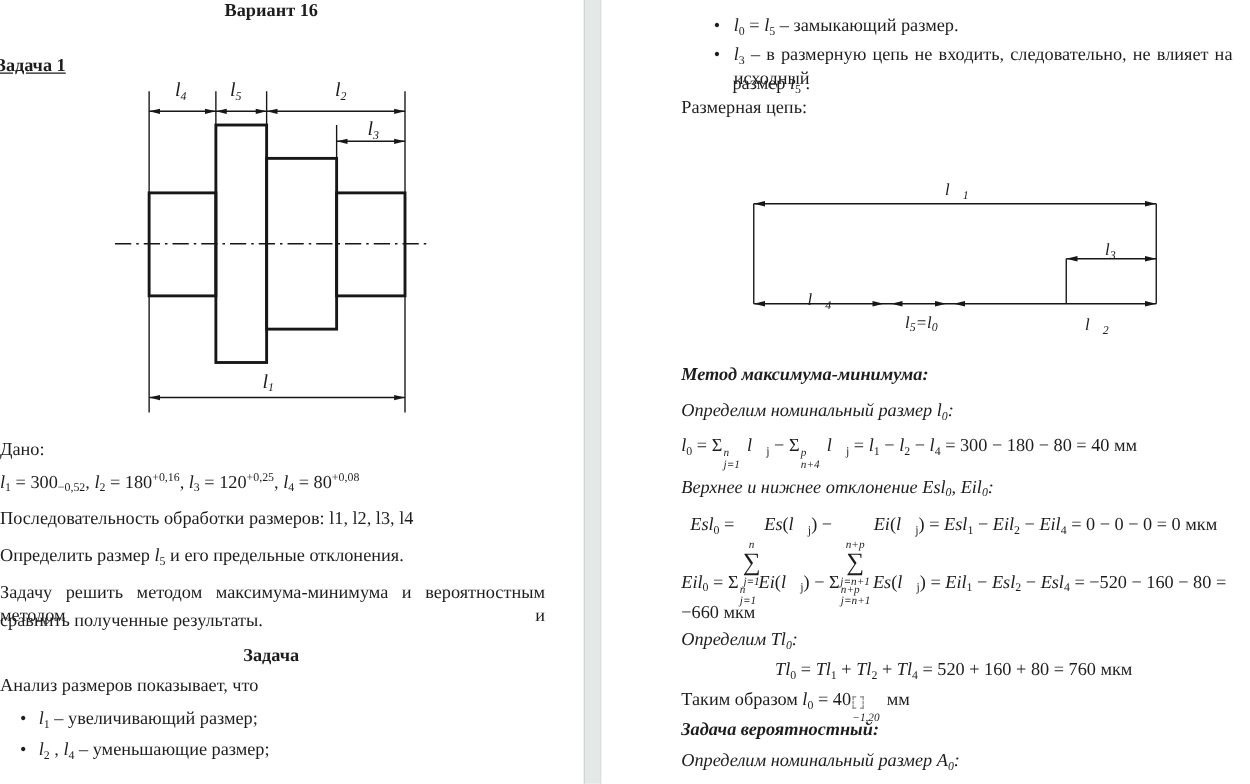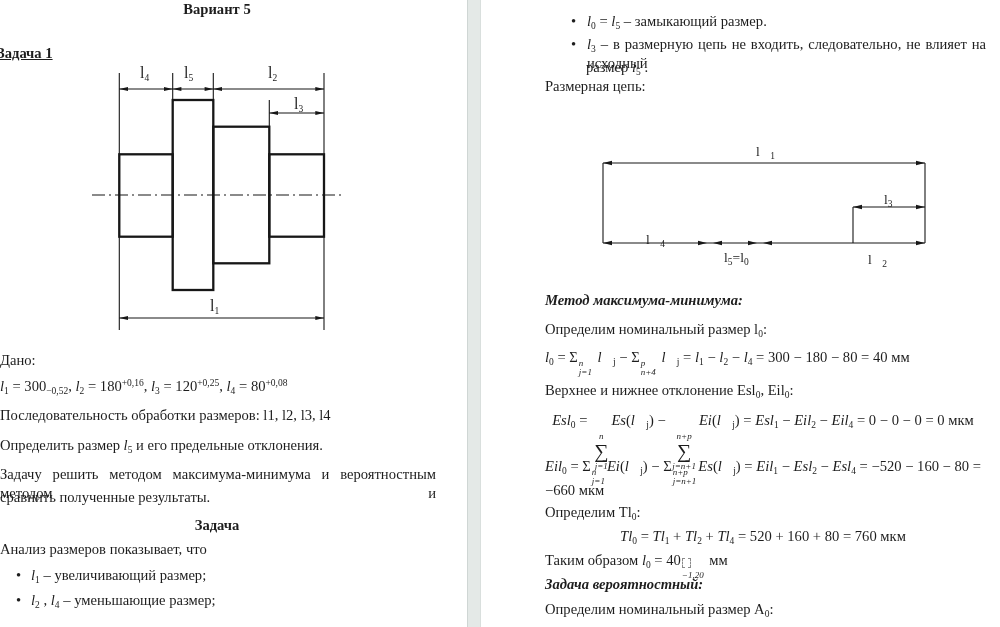--- a/index.html
+++ b/index.html
@@ -4,21 +4,21 @@
 <style>
   html,body{margin:0;padding:0}
   body{
     position:relative;width:1000px;height:627px;overflow:hidden;background:#ffffff;
     font-family:"Liberation Serif","DejaVu Serif",serif;color:#1d1d1d;
   }
   .gap{position:absolute;left:467px;top:0;width:12px;height:627px;background:#e4e9e7;
        border-left:1px solid #cfd6d4;border-right:1px solid #d9dfdd}
   .ln{position:absolute;font-size:14.6px;line-height:19px;white-space:nowrap}
   .b{font-weight:bold}
-  .i{}
+  .i{font-style:italic}
   .bi{font-weight:bold;font-style:italic}
   .u{text-decoration:underline}
   .ctr{text-align:center}
   .jst{white-space:normal;text-align:justify;text-align-last:justify}
   sub,sup{font-size:9.5px;line-height:0}
   sub{vertical-align:-3px}
   sup{vertical-align:5px}
   .stk{display:inline-flex;flex-direction:column;align-items:flex-start;font-size:9px;
        font-style:italic;line-height:9px;vertical-align:-4px;margin:0 2px 0 1px}
   .bsum{display:inline-flex;flex-direction:column;align-items:center;vertical-align:-14px;
@@ -30,21 +30,21 @@
   .clabel{font-size:13.5px}
   svg{position:absolute}
   .thin{stroke:#171717;stroke-width:1.1;fill:none}
   .thick{stroke:#171717;stroke-width:2.3;fill:none}
   .ah{fill:#171717;stroke:none}
   .bullet{width:10px}
 </style>
 </head>
 <body>
 
-<div class="ln b ctr" style="left:0;top:10;width:434px">Вариант 5</div>
+<div class="ln b ctr" style="left:0;top:10;width:434px">Вариант 16</div>
 <div class="ln b u" style="left:-3px;top:44px">Задача 1</div>
 
 <svg style="left:85px;top:62px" width="262" height="280" viewBox="0 0 262 280">
   <g class="thin">
     <path d="M34.3 11 V268"></path>
     <path d="M239 11 V268"></path>
     <path d="M87.7 11 V40"></path>
     <path d="M128.3 11 V40"></path>
     <path d="M184.3 38 V66"></path>
   </g>

